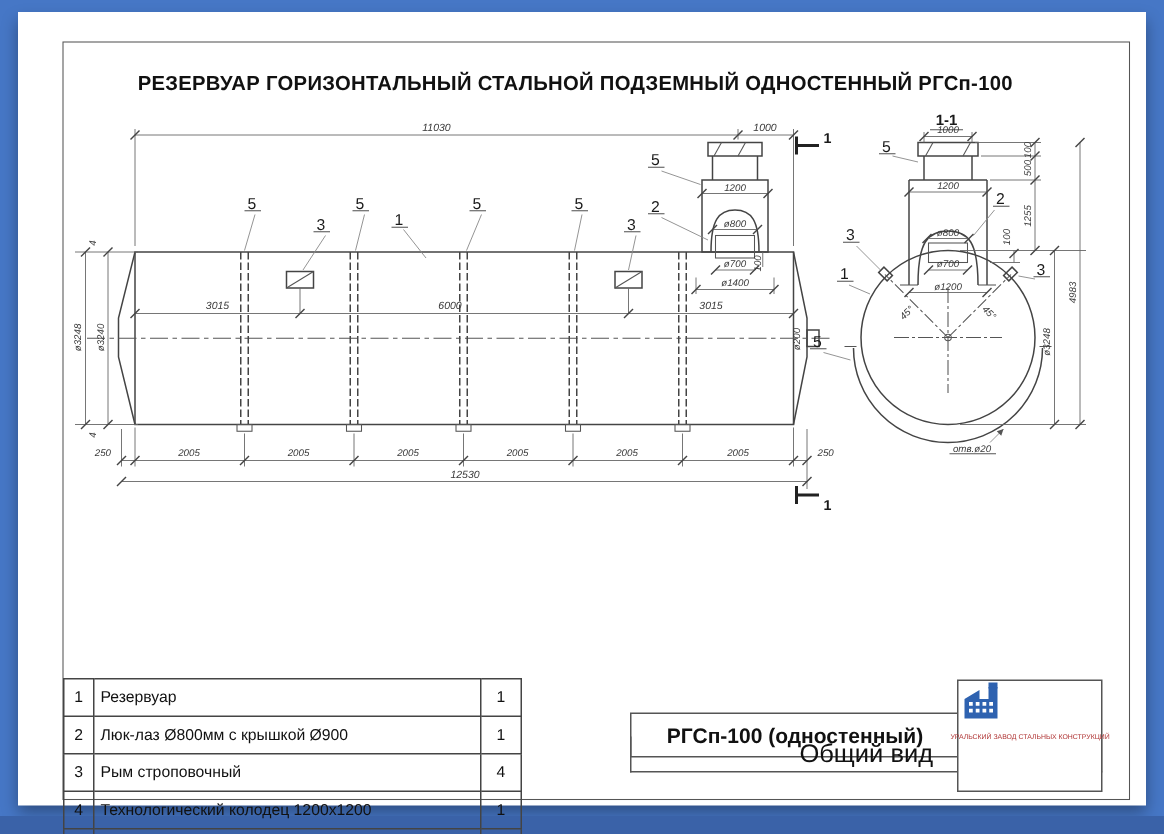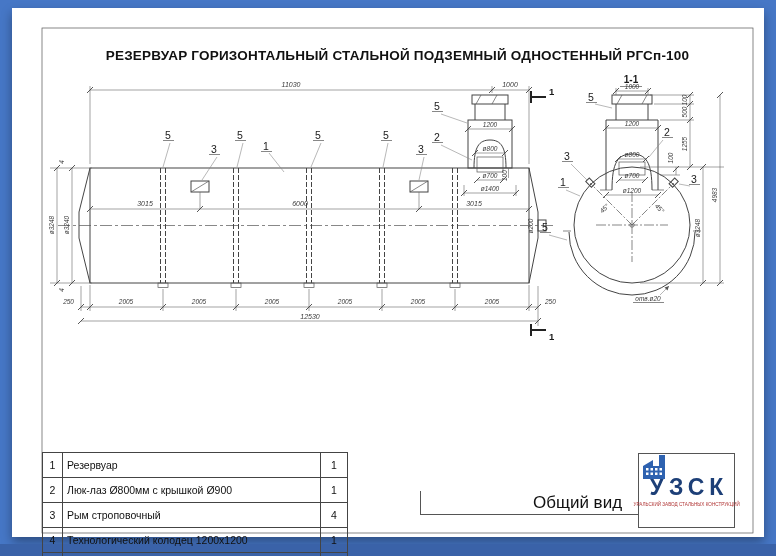--- a/index.html
+++ b/index.html
@@ -7,21 +7,21 @@
     width:776px;height:556px;position:relative;overflow:hidden;
     background:#4677c6;
     font-family:"Liberation Sans", sans-serif;
   }
   .bottom-strip{position:absolute;left:0;bottom:0;width:776px;height:12px;background:#3a62a8;}
   .sheet{
     position:absolute;left:12px;top:8px;width:752px;height:529px;background:#ffffff;
     box-shadow:0 5px 10px rgba(0,0,0,.35);
   }
   .drawing-title{
-    position:absolute;left:42px;top:48px;width:711px;text-align:center;
+    position:absolute;left:28px;top:48px;width:711px;text-align:center;
     font-size:13.5px;font-weight:bold;color:#111;letter-spacing:.2px;white-space:nowrap;
   }
   svg{position:absolute;left:0;top:0;}
   .ln{stroke:#444;stroke-width:1;fill:none;}
   .thin{stroke:#555;stroke-width:.7;fill:none;}
   .dimln{stroke:#666;stroke-width:.6;fill:none;}
   .tick{stroke:#444;stroke-width:.9;}
   .cl{stroke:#888;stroke-width:.6;fill:none;}
   .dim{font:italic 7px "Liberation Sans",sans-serif;fill:#3a3a3a;}
   .dims{font:italic 6.5px "Liberation Sans",sans-serif;fill:#3a3a3a;}
@@ -403,30 +403,30 @@
   </tr>
   <tr>
     <td class="c">5</td>
     <td>РГСп</td>
     <td class="c">5</td>
   </tr>
 </tbody>
   </table>
 
 <div class="tb">
+  <div class="row1">РГСп-100 (одностенный)</div>
   <div class="row2">Общий вид</div>
 </div>
 <div class="logo-cell">
   <svg width="34" height="26" viewBox="0 0 34 26">
     <path d="M4,25 L4,12 L14,6 L14,12 L20,12 L20,4 L26,4 L26,25 Z" fill="#2e62b0"></path>
     <rect x="20" y="1" width="6" height="4" fill="#2e62b0"></rect>
     <rect x="7" y="14" width="2.5" height="2.5" fill="#fff"></rect>
       <rect x="11.5" y="14" width="2.5" height="2.5" fill="#fff"></rect>
       <rect x="16" y="14" width="2.5" height="2.5" fill="#fff"></rect>
       <rect x="20.5" y="14" width="2.5" height="2.5" fill="#fff"></rect>
     <rect x="7" y="18.5" width="2.5" height="2.5" fill="#fff"></rect>
       <rect x="11.5" y="18.5" width="2.5" height="2.5" fill="#fff"></rect>
       <rect x="16" y="18.5" width="2.5" height="2.5" fill="#fff"></rect>
       <rect x="20.5" y="18.5" width="2.5" height="2.5" fill="#fff"></rect>
   </svg>
-  <div class="logo-word">УЗСК</div>
   <div class="logo-tag">УРАЛЬСКИЙ ЗАВОД СТАЛЬНЫХ КОНСТРУКЦИЙ</div>
 </div>
 
 </body></html>

